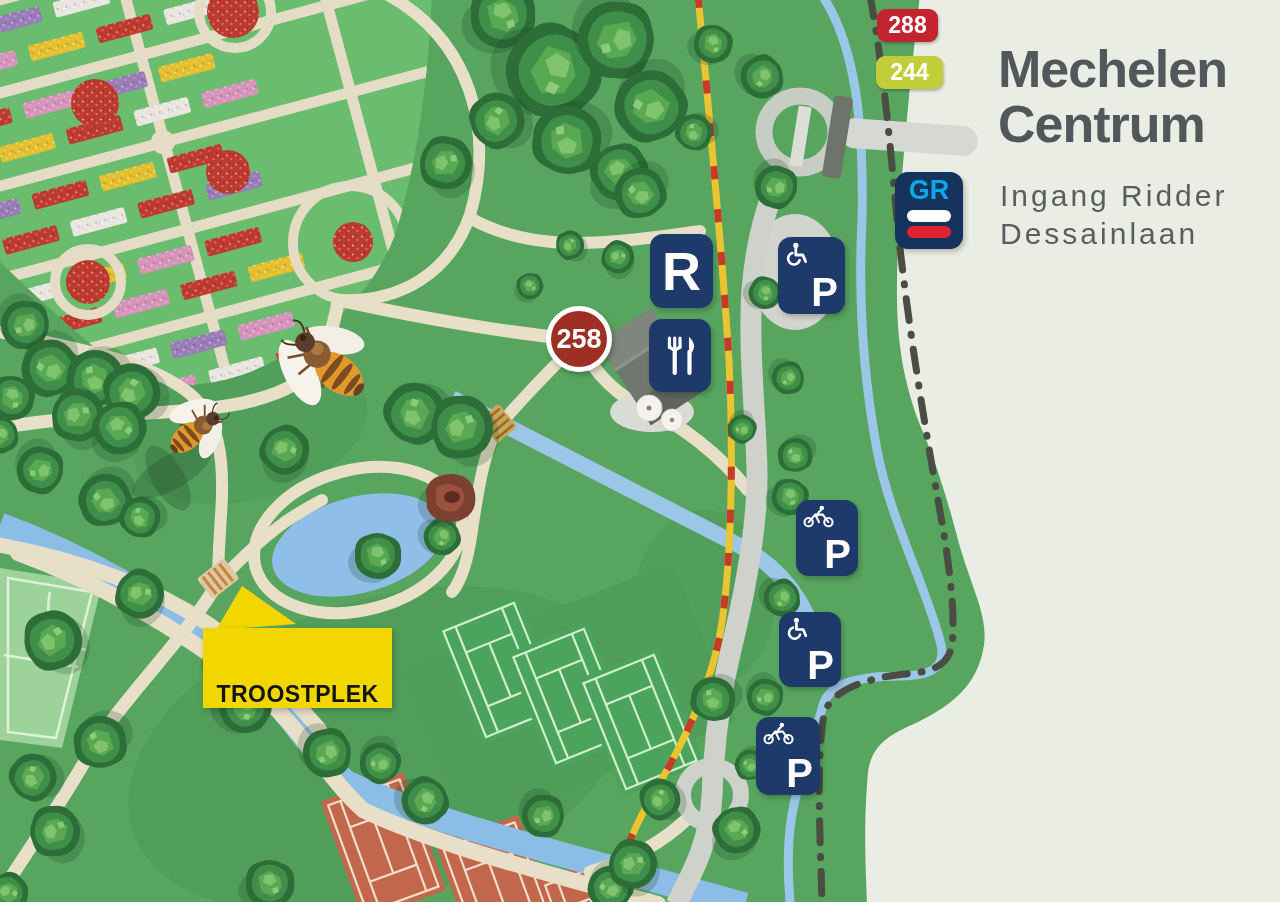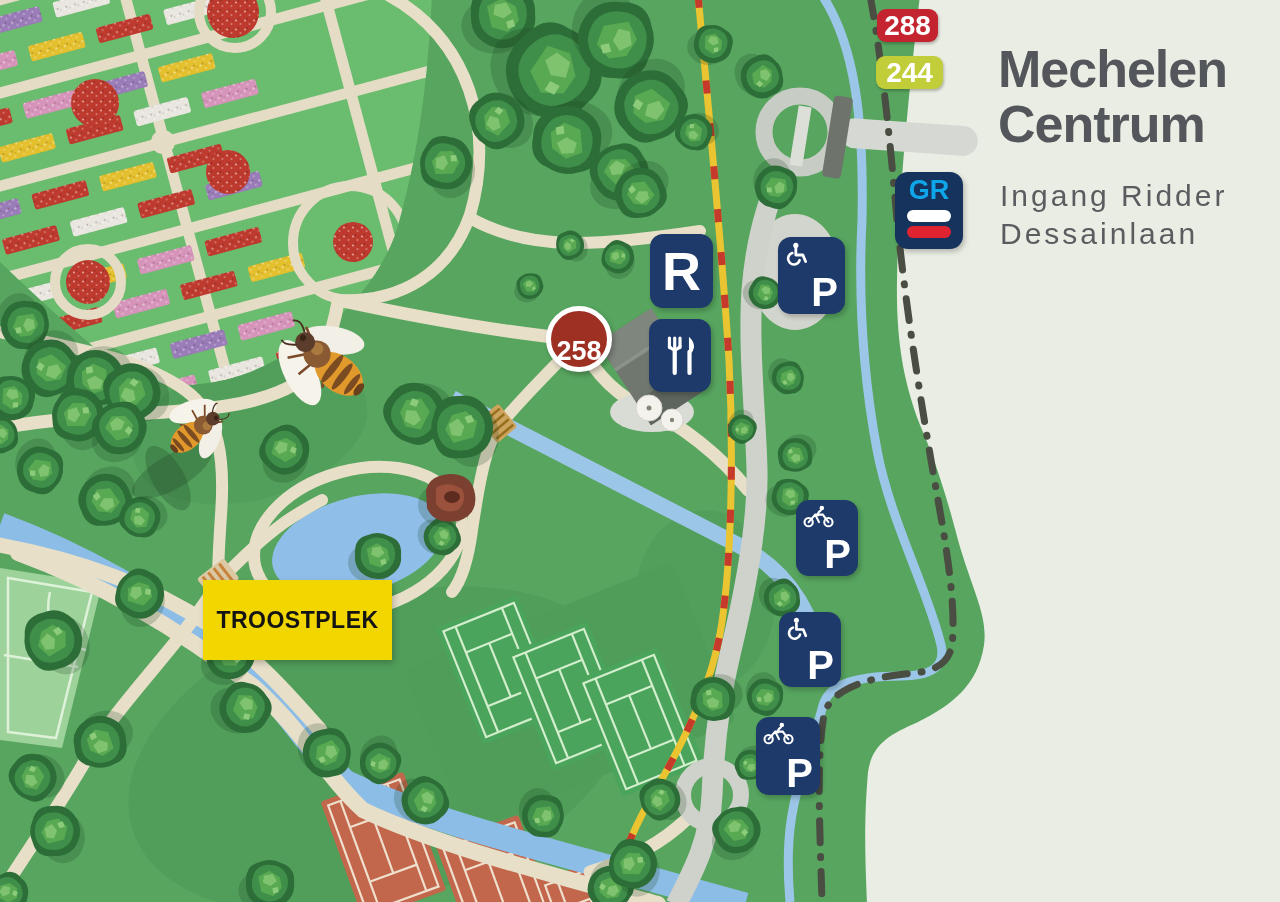--- a/index.html
+++ b/index.html
@@ -7,21 +7,21 @@
          font-family:"Liberation Sans","DejaVu Sans",sans-serif;}
   #map-svg{position:absolute;left:0;top:0;}
   .ov{position:absolute;box-sizing:border-box;}
   .navy{background:#1e3a6a;color:#fff;border-radius:13px;
         box-shadow:2px 3px 5px rgba(0,0,0,0.22);}
   .pbadge{display:flex;flex-direction:column;justify-content:space-between;
           padding:5px 7px;}
   .pbadge .pletter{align-self:flex-end;font-weight:700;font-size:40px;line-height:.85;}
   .rletter{display:flex;align-items:center;justify-content:center;
            font-weight:700;font-size:54px;}
-  .nodebadge{color:#fff;font-weight:700;font-size:28px;border-radius:9px;
+  .nodebadge{color:#fff;font-weight:700;font-size:23px;border-radius:9px;
              display:flex;align-items:center;justify-content:center;
              box-shadow:1px 2px 3px rgba(0,0,0,0.25);}
   #badge-258{border-radius:50%;border:5px solid #fff;background:#9e2f23;color:#fff;
              font-weight:700;font-size:27px;display:flex;align-items:center;
              justify-content:center;box-shadow:2px 3px 5px rgba(0,0,0,0.25);}
   #troostplek{background:#f2d600;color:#141414;font-weight:700;font-size:23px;
               letter-spacing:.5px;display:flex;align-items:center;justify-content:center;
               box-shadow:2px 3px 6px rgba(0,0,0,0.22);}
   #gr-badge{background:#16335e;border-radius:13px;color:#0ea5e9;
             display:flex;flex-direction:column;align-items:center;
@@ -417,25 +417,25 @@
     <ellipse cx="172" cy="472" rx="45" ry="17" transform="rotate(-30 172 472)"></ellipse>
     <ellipse cx="168" cy="478" rx="16" ry="36" transform="rotate(-30 168 478)"></ellipse>
   </g>
 
   <use href="#bee" xlink:href="#bee" transform="translate(322,358) rotate(38) scale(1.05)"></use>
   <use href="#bee" xlink:href="#bee" transform="translate(200,428) rotate(139) scale(0.72)"></use>
 
   <polygon points="242,586 296,624 216,630" fill="#f2d600"></polygon>
 </svg>
 
-<div id="troostplek" class="ov" style="left:203px;top:580px;width:189px;height:80px;">
+<div id="troostplek" class="ov" style="left:203px;top:628px;width:189px;height:80px;align-items:flex-end;">
   <span>TROOSTPLEK</span>
 </div>
 
-<div id="badge-258" class="ov" style="left:546px;top:306px;width:66px;height:66px;align-items:flex-end;">
+<div id="badge-258" class="ov" style="left:546px;top:306px;width:66px;height:66px;">
   <span>258</span>
 </div>
 
 <div class="ov navy rletter" style="left:650px;top:234px;width:63px;height:74px;">
   <span>R</span>
 </div>
 
 <div class="ov navy" style="left:649px;top:319px;width:62px;height:73px;display:flex;align-items:center;justify-content:center;">
   <svg width="38" height="44" viewBox="0 0 36 40">
     <g stroke="#fff" fill="#fff" stroke-linecap="round">

